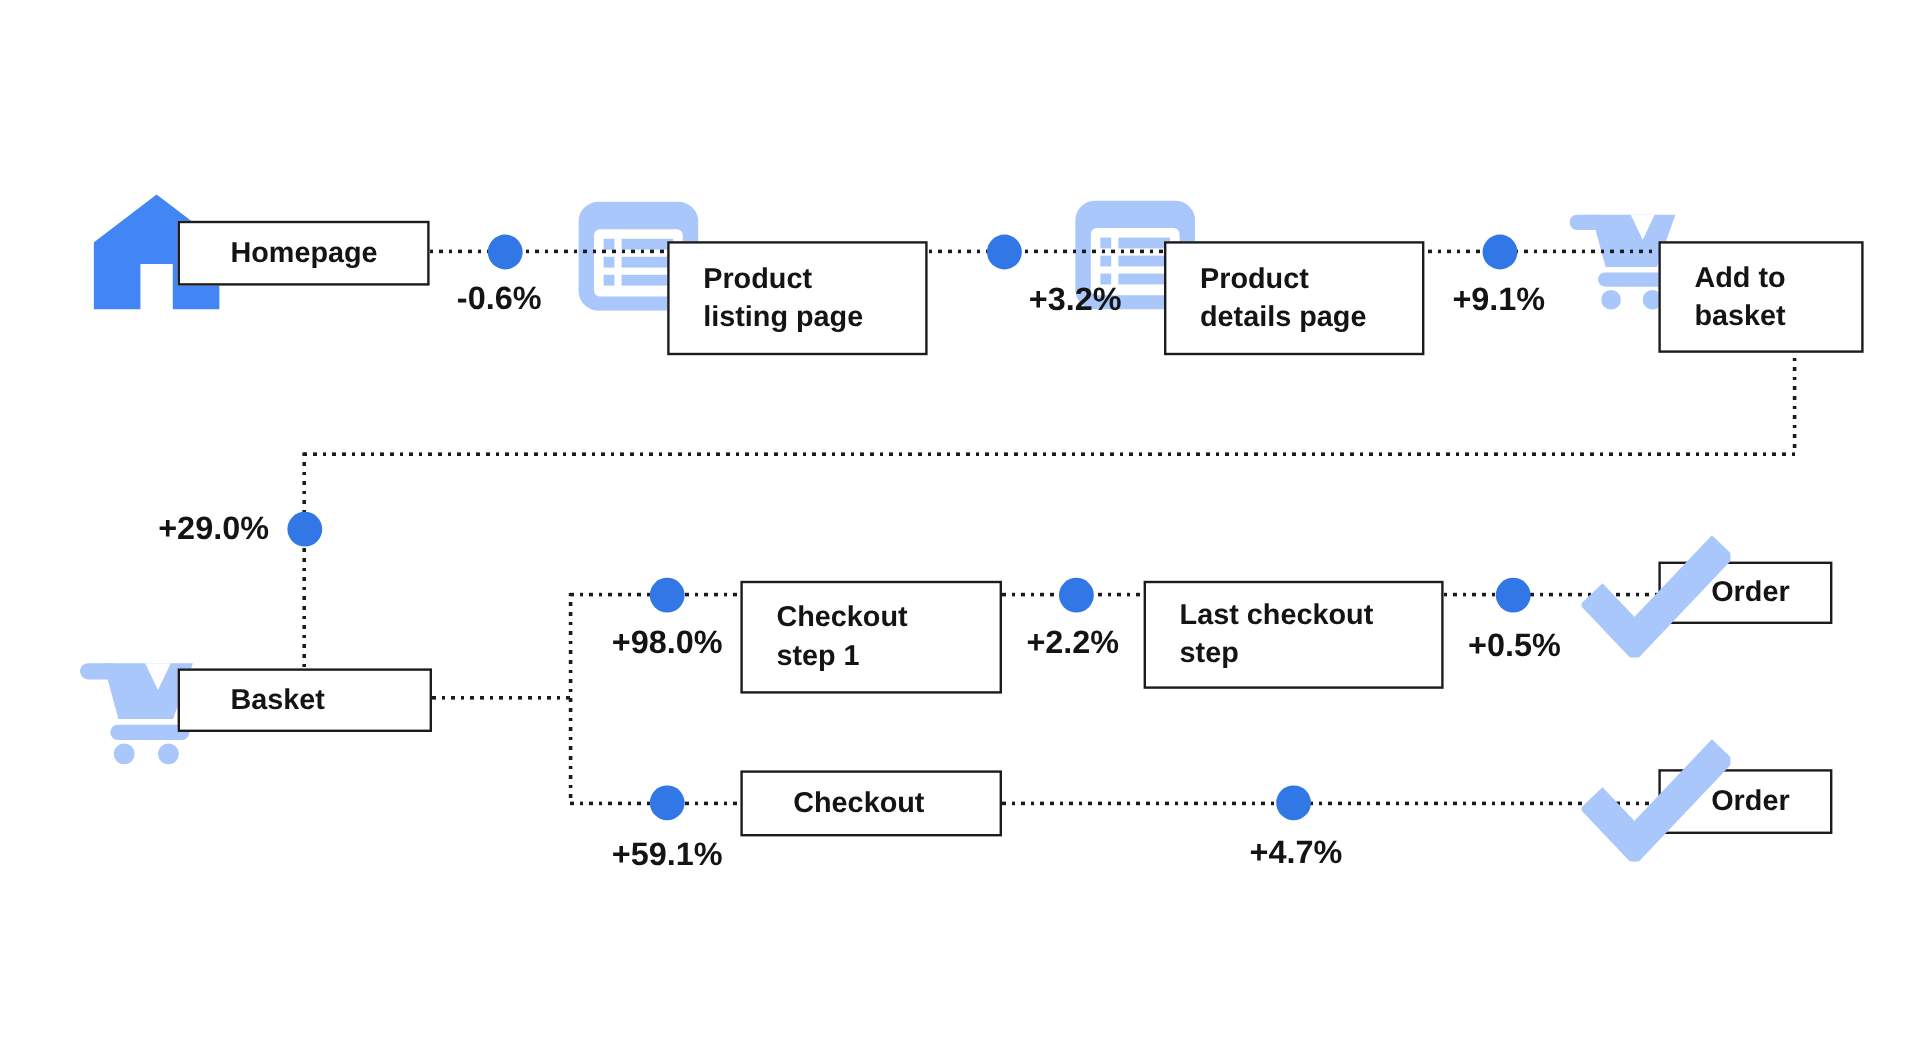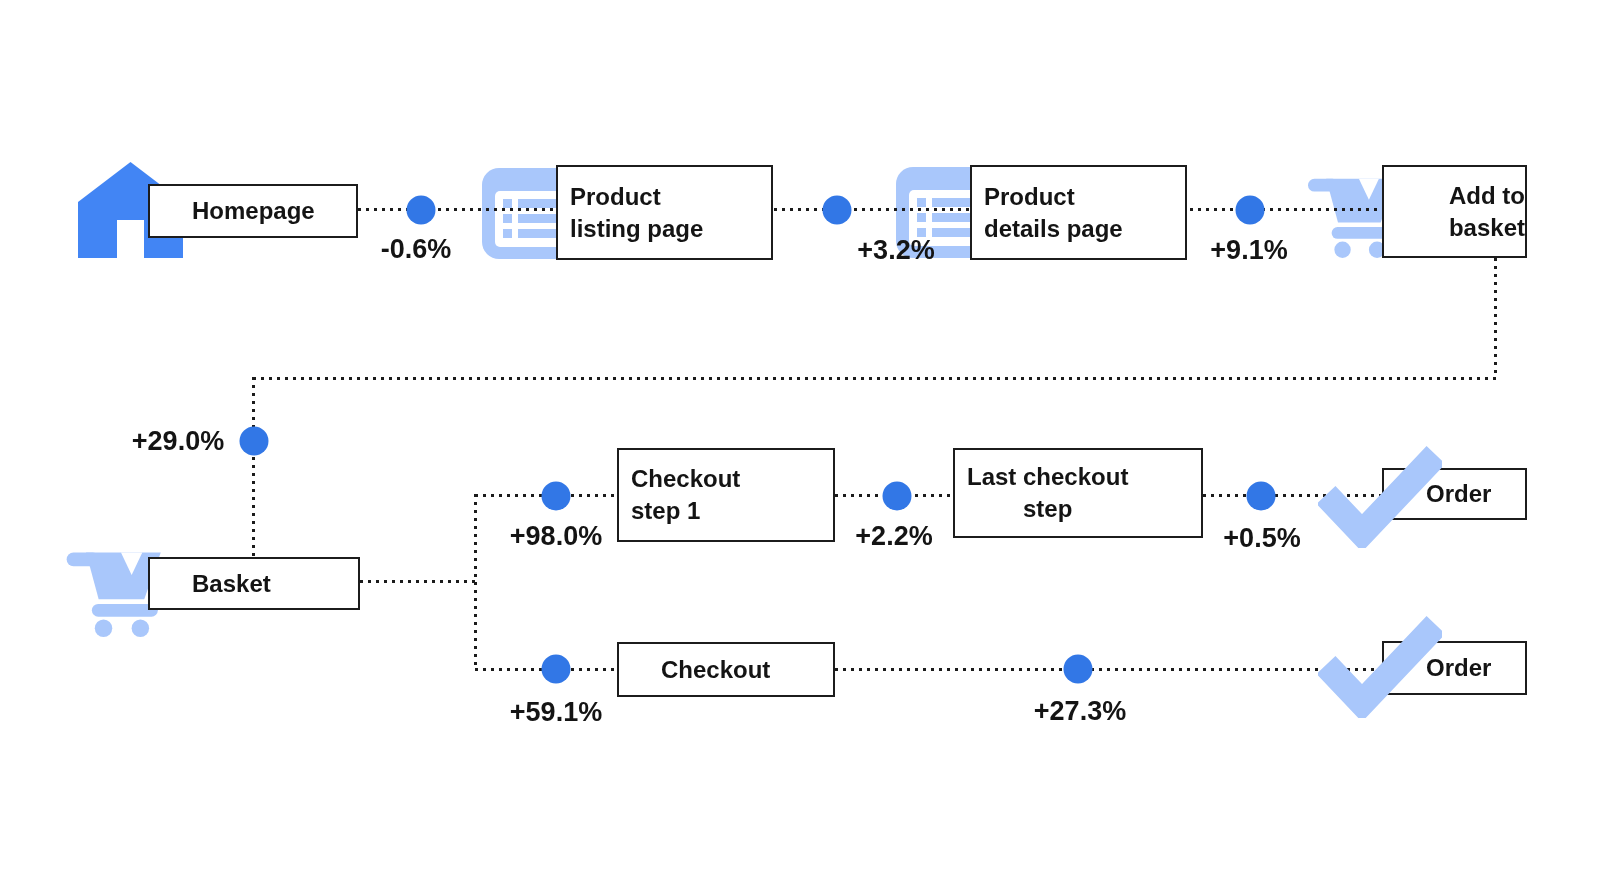--- a/index.html
+++ b/index.html
@@ -40,21 +40,21 @@
   }
   .node {
     position: absolute; z-index: 3;
     background: #fff;
     border: 2px solid #1c1c1c;
     display: flex; align-items: center;
     color: var(--text-color);
     font-weight: bold; font-size: 24px; line-height: 1.32;
   }
   .node.center { justify-content: flex-start; text-align: center; padding-left: 42px; }
-  .node.left { justify-content: flex-start; padding-left: 12px; text-align: left; }
+  .node.left { justify-content: flex-start; padding-left: 28px; text-align: left; margin-top: 36px; }
   .node-label { white-space: pre-line; }
   .delta {
     position: absolute; z-index: 5;
     transform: translate(-50%, -50%);
     color: var(--text-color);
     font-weight: bold; font-size: 27px; white-space: nowrap;
   }
 </style>
 </head>
 <body>
@@ -141,35 +141,35 @@
   <div class="node left" style="left:556px; top:165px; width:217px; height:95px;">
     <span class="node-label">Product
 listing page</span>
   </div>
 
   <div class="node left" style="left:970px; top:165px; width:217px; height:95px;">
     <span class="node-label">Product
 details page</span>
   </div>
 
-  <div class="node left" style="left:1382px; top:165px; width:145px; height:93px;justify-content:flex-end;">
+  <div class="node left" style="left:1382px; top:165px; width:171px; height:93px;">
     <span class="node-label">Add to
 basket</span>
   </div>
 
   <div class="node center" style="left:148px; top:557px; width:212px; height:53px;">
     <span class="node-label">Basket</span>
   </div>
 
   <div class="node left" style="left:617px; top:448px; width:218px; height:94px;">
     <span class="node-label">Checkout
 step 1</span>
   </div>
 
-  <div class="node left" style="left:953px; top:448px; width:250px; height:90px;text-align:center;">
+  <div class="node left" style="left:953px; top:448px; width:250px; height:90px;">
     <span class="node-label">Last checkout
 step</span>
   </div>
 
   <div class="node center" style="left:1382px; top:468px; width:145px; height:52px;">
     <span class="node-label">Order</span>
   </div>
 
   <div class="node center" style="left:617px; top:642px; width:218px; height:55px;">
     <span class="node-label">Checkout</span>
@@ -191,15 +191,15 @@
   </div>
 
   <div class="delta" style="left:416px; top:249px;">-0.6%</div>
   <div class="delta" style="left:880px; top:250px;margin-left:16px;">+3.2%</div>
   <div class="delta" style="left:1249px; top:250px;text-align:right;">+9.1%</div>
   <div class="delta" style="left:178px; top:441px;">+29.0%</div>
   <div class="delta" style="left:556px; top:536px;">+98.0%</div>
   <div class="delta" style="left:894px; top:536px;">+2.2%</div>
   <div class="delta" style="left:1262px; top:538px;">+0.5%</div>
   <div class="delta" style="left:556px; top:712px;">+59.1%</div>
-  <div class="delta" style="left:1080px; top:711px;">+27.3%</div>
+  <div class="delta" style="left:1080px; top:711px;">+4.7%</div>
 
 </div>
 
 </body></html>

